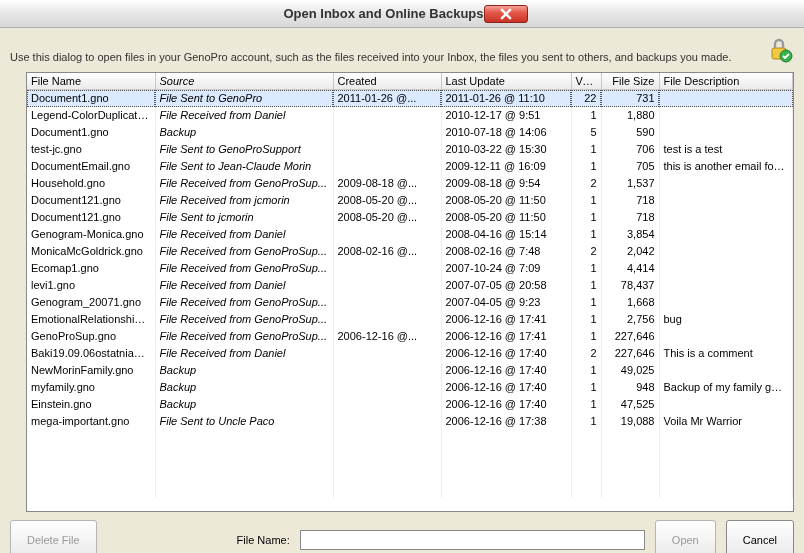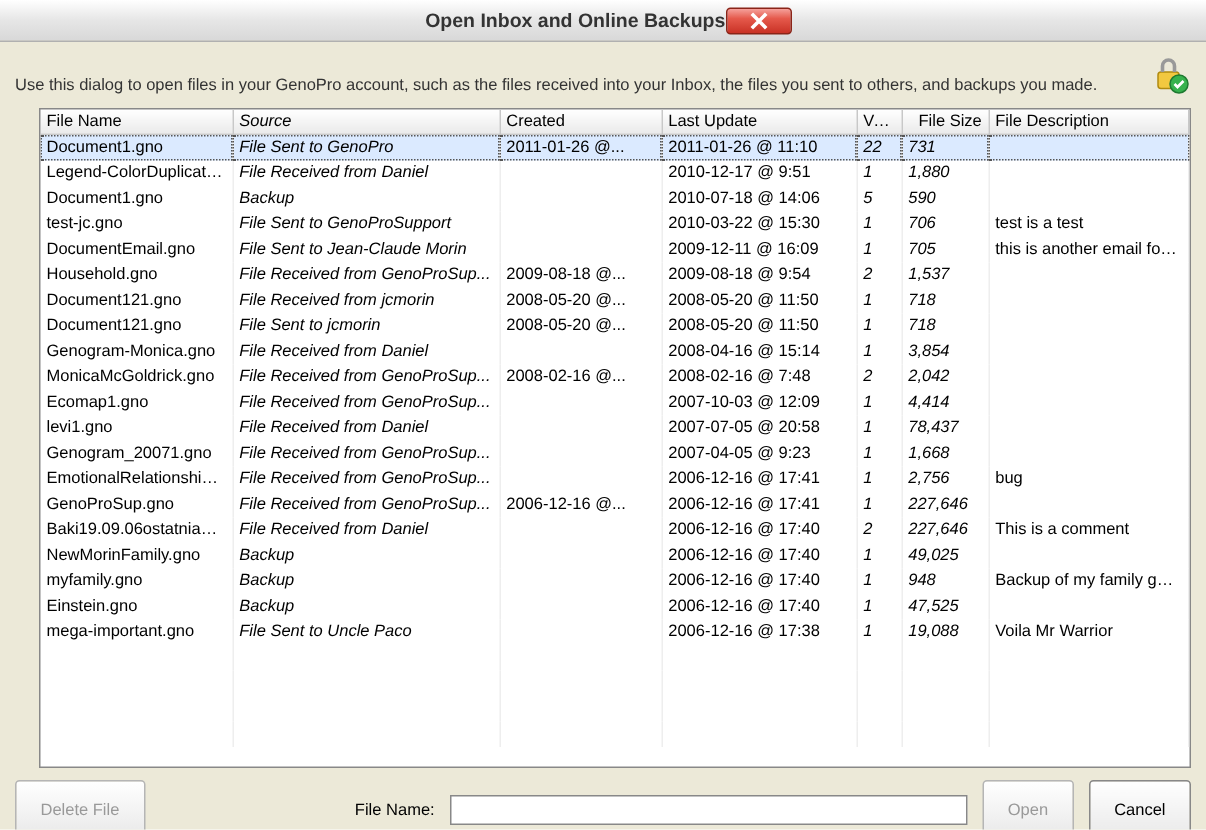--- a/index.html
+++ b/index.html
@@ -19,21 +19,21 @@
 td { border-right: 1px solid #eee; padding: 1px 4px; overflow: hidden; white-space: nowrap; text-overflow: ellipsis; height: 17px; }
 tbody tr.selected { background: #dbeaff; }
 tbody tr.selected td { outline: 1px dotted #555; outline-offset: -1px; }
 .col-fname { width: 128px; }
 .col-source { width: 178px; font-style: italic; }
 .col-created { width: 108px; }
 .col-last { width: 130px; }
 .col-ver { width: 30px; text-align: right; }
 .col-size { width: 58px; text-align: right; }
 .col-desc { width: auto; }
-td.num { text-align: left; font-style: italic; }
+td.num { text-align: right; }
 .bottombar { display: flex; align-items: center; padding: 8px 10px; gap: 10px; }
 .btn { padding: 2px 16px; background: linear-gradient(to bottom, #fff, #e8e8e8); border: 1px solid #888; border-radius: 3px; cursor: pointer; font-size: 11px; height: 40px; }
 .btn.disabled { color: #999; border-color: #b5b5b5; cursor: default; }
 .fname-label { margin-left: 130px; }
 .fname-input { flex: 1; height: 20px; border: 1px solid #888; padding: 1px 3px; background: #fff; }
 </style>
 </head>
 <body>
 
 <div class="titlebar">
@@ -159,21 +159,21 @@
             <td class="col-created">2008-02-16 @...</td>
             <td class="col-last">2008-02-16 @ 7:48</td>
             <td class="col-ver num">2</td>
             <td class="col-size num">2,042</td>
             <td class="col-desc"></td>
           </tr>
           <tr>
             <td class="col-fname">Ecomap1.gno</td>
             <td class="col-source">File Received from GenoProSup...</td>
             <td class="col-created"></td>
-            <td class="col-last">2007-10-03 @ 12:09</td>
+            <td class="col-last">2007-10-24 @ 7:09</td>
             <td class="col-ver num">1</td>
             <td class="col-size num">4,414</td>
             <td class="col-desc"></td>
           </tr>
           <tr>
             <td class="col-fname">levi1.gno</td>
             <td class="col-source">File Received from Daniel</td>
             <td class="col-created"></td>
             <td class="col-last">2007-07-05 @ 20:58</td>
             <td class="col-ver num">1</td>

